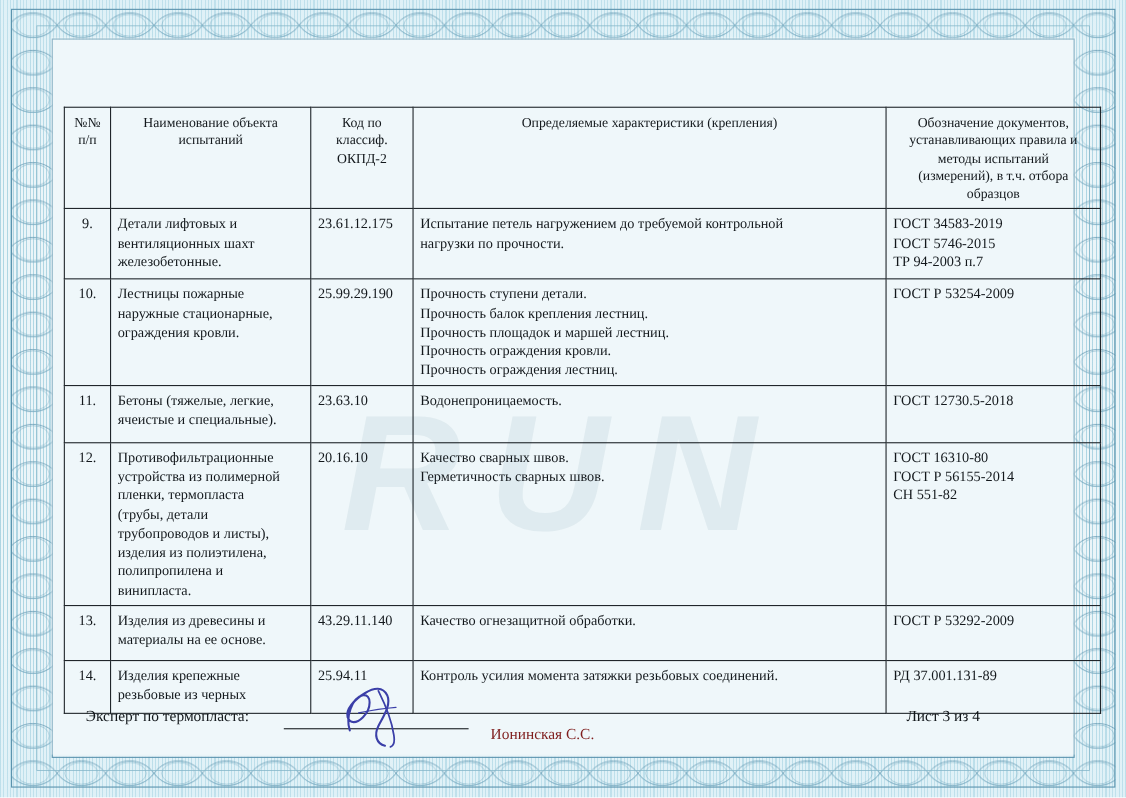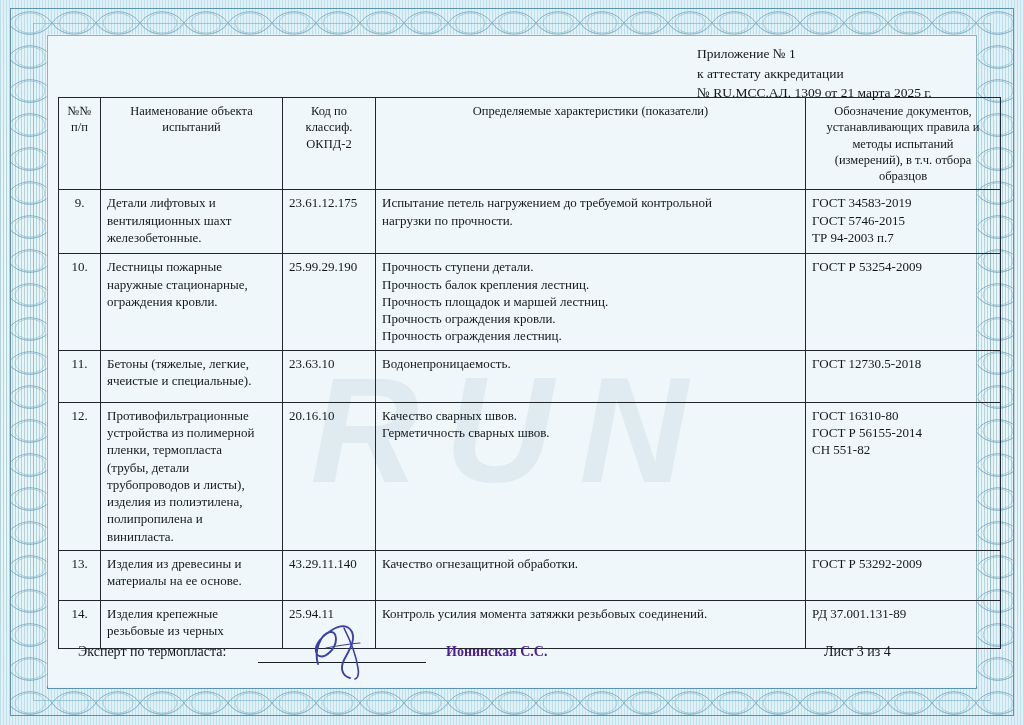--- a/index.html
+++ b/index.html
@@ -185,25 +185,24 @@
     position: absolute;
     left: 300px;
     top: -22px;
     width: 110px;
     height: 62px;
     pointer-events: none;
   }
   #expert-name {
     position: absolute;
     left: 446px;
-    top: 4px;
+    top: 21px;
     font-size: 14px;
-    color: #4c1d95;
+    color: #7f1d1d;
     white-space: nowrap;
-    font-weight: bold;
   }
   #sheet-no {
     position: absolute;
     left: 824px;
     top: 4px;
     font-size: 14px;
     color: #13181c;
     white-space: nowrap;
   }
 </style>
@@ -236,25 +235,20 @@
     <rect x="39.5" y="29.5" width="929" height="653" fill="none" stroke="#5b93ad" stroke-width="1"></rect>
     <rect x="25.5" y="17.5" width="957" height="677" fill="none" stroke="#85b6c9" stroke-width="0.7"></rect>
   </svg>
 
   <div id="inner-field"></div>
 
   <div id="watermark">RUN</div>
 
   <div id="content">
 
-    <div id="doc-header">
-      <span class="hline">Приложение № 1</span>
-      <span class="hline">к аттестату аккредитации</span>
-      <span class="hline">№ RU.MCC.АЛ. 1309 от 21 марта 2025 г.</span>
-    </div>
 
     <div id="tbl-wrap">
       <table class="reg">
         <colgroup>
           <col class="c-num">
             <col class="c-name">
             <col class="c-code">
             <col class="c-char">
             <col class="c-doc">
         </colgroup>
@@ -267,21 +261,21 @@
             <th>
               <span class="cellline">Наименование объекта</span>
               <span class="cellline">испытаний</span>
             </th>
             <th>
               <span class="cellline">Код по</span>
               <span class="cellline">классиф.</span>
               <span class="cellline">ОКПД-2</span>
             </th>
             <th>
-              <span class="cellline">Определяемые характеристики (показатели)</span>
+              <span class="cellline">Определяемые характеристики (крепления)</span>
             </th>
             <th>
               <span class="cellline">Обозначение документов,</span>
               <span class="cellline">устанавливающих правила и</span>
               <span class="cellline">методы испытаний</span>
               <span class="cellline">(измерений), в т.ч. отбора</span>
               <span class="cellline">образцов</span>
             </th>
           </tr>
         </thead>

